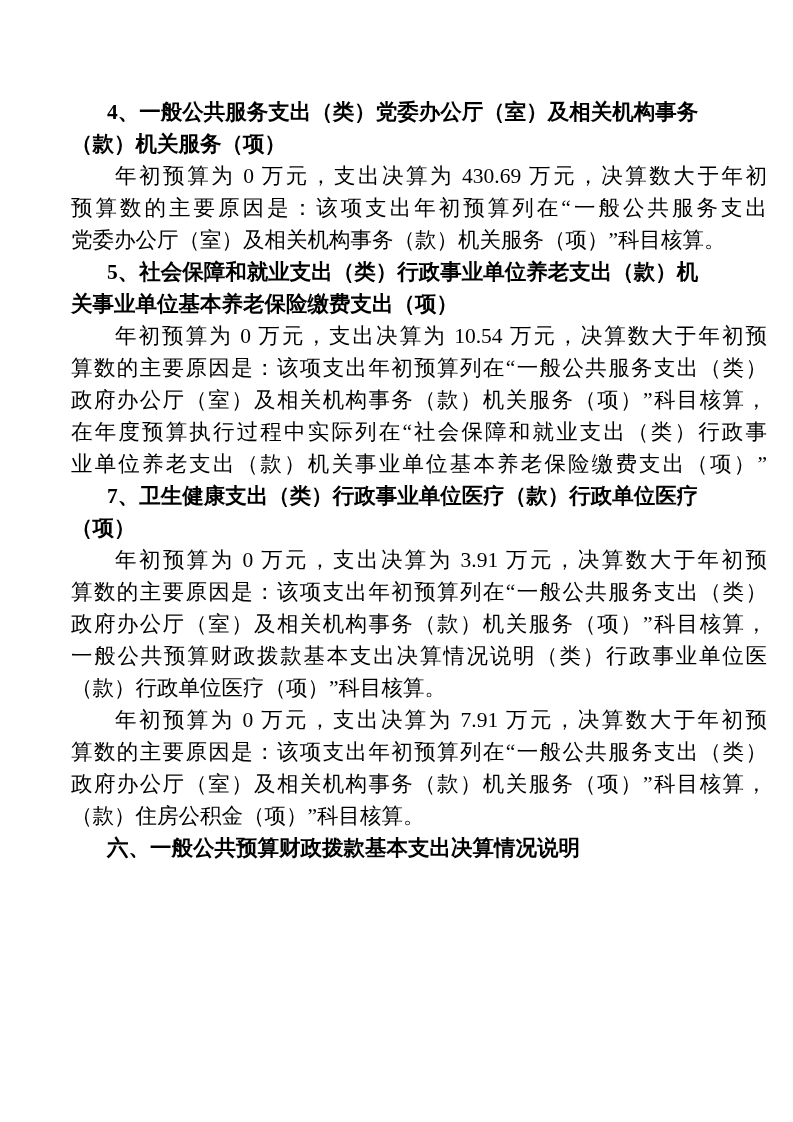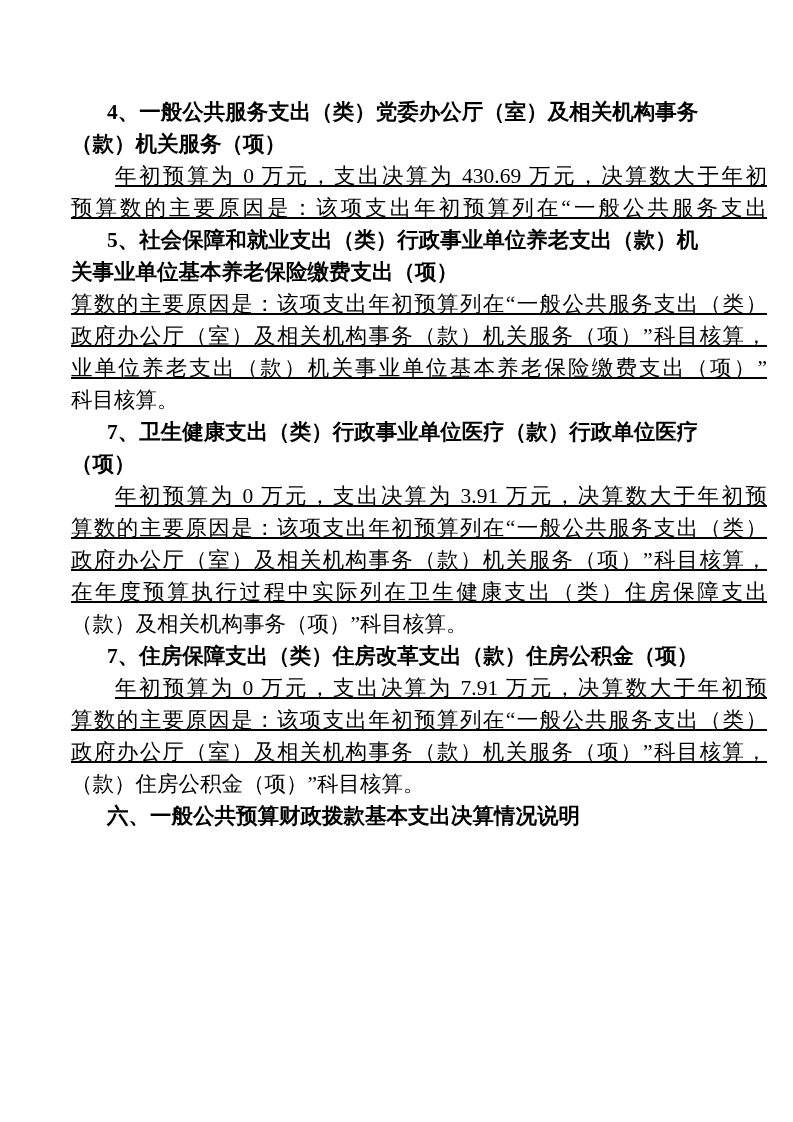--- a/index.html
+++ b/index.html
@@ -18,60 +18,61 @@
     font-family: "Liberation Serif", "DejaVu Serif", serif;
     color: #000000;
   }
   .ln {
     font-size: 21.5px;
     line-height: 32px;
     text-align: justify;
     text-align-last: left;
   }
   
-  .js { text-align-last: justify; text-decoration: underline; }
+  .js { text-align-last: justify; }
   
   .hd { font-weight: 700; }
   
   .ih { text-indent: 36px; }
   .ib { text-indent: 44px; }
 </style>
 </head>
 <body>
 
 <div class="page">
 
   <section>
     <div class="ln hd ih">4、一般公共服务支出（类）党委办公厅（室）及相关机构事务</div>
     <div class="ln hd">（款）机关服务（项）</div>
     <div class="ln ib js">年初预算为 0 万元，支出决算为 430.69 万元，决算数大于年初</div>
     <div class="ln js">预算数的主要原因是：该项支出年初预算列在“一般公共服务支出</div>
+    <div class="ln">党委办公厅（室）及相关机构事务（款）机关服务（项）”科目核算。</div>
   </section>
 
   <section>
     <div class="ln hd ih">5、社会保障和就业支出（类）行政事业单位养老支出（款）机</div>
     <div class="ln hd">关事业单位基本养老保险缴费支出（项）</div>
+    <div class="ln ib js">年初预算为 0 万元，支出决算为 10.54 万元，决算数大于年初预</div>
     <div class="ln js">算数的主要原因是：该项支出年初预算列在“一般公共服务支出（类）</div>
     <div class="ln js">政府办公厅（室）及相关机构事务（款）机关服务（项）”科目核算，</div>
+    <div class="ln js">在年度预算执行过程中实际列在“社会保障和就业支出（类）行政事</div>
     <div class="ln js">业单位养老支出（款）机关事业单位基本养老保险缴费支出（项）”</div>
-    <div class="ln">科目核算。</div>
   </section>
 
   <section>
     <div class="ln hd ih">7、卫生健康支出（类）行政事业单位医疗（款）行政单位医疗</div>
     <div class="ln hd">（项）</div>
     <div class="ln ib js">年初预算为 0 万元，支出决算为 3.91 万元，决算数大于年初预</div>
     <div class="ln js">算数的主要原因是：该项支出年初预算列在“一般公共服务支出（类）</div>
     <div class="ln js">政府办公厅（室）及相关机构事务（款）机关服务（项）”科目核算，</div>
-    <div class="ln js">在年度预算执行过程中实际列在卫生健康支出（类）住房保障支出</div>
-    <div class="ln">（款）及相关机构事务（项）”科目核算。</div>
+    <div class="ln js">一般公共预算财政拨款基本支出决算情况说明（类）行政事业单位医</div>
+    <div class="ln">（款）行政单位医疗（项）”科目核算。</div>
   </section>
 
   <section>
-    <div class="ln hd ih">7、住房保障支出（类）住房改革支出（款）住房公积金（项）</div>
     <div class="ln ib js">年初预算为 0 万元，支出决算为 7.91 万元，决算数大于年初预</div>
     <div class="ln js">算数的主要原因是：该项支出年初预算列在“一般公共服务支出（类）</div>
     <div class="ln js">政府办公厅（室）及相关机构事务（款）机关服务（项）”科目核算，</div>
     <div class="ln">（款）住房公积金（项）”科目核算。</div>
   </section>
 
   <section>
     <div class="ln hd ih">六、一般公共预算财政拨款基本支出决算情况说明</div>
   </section>
 

